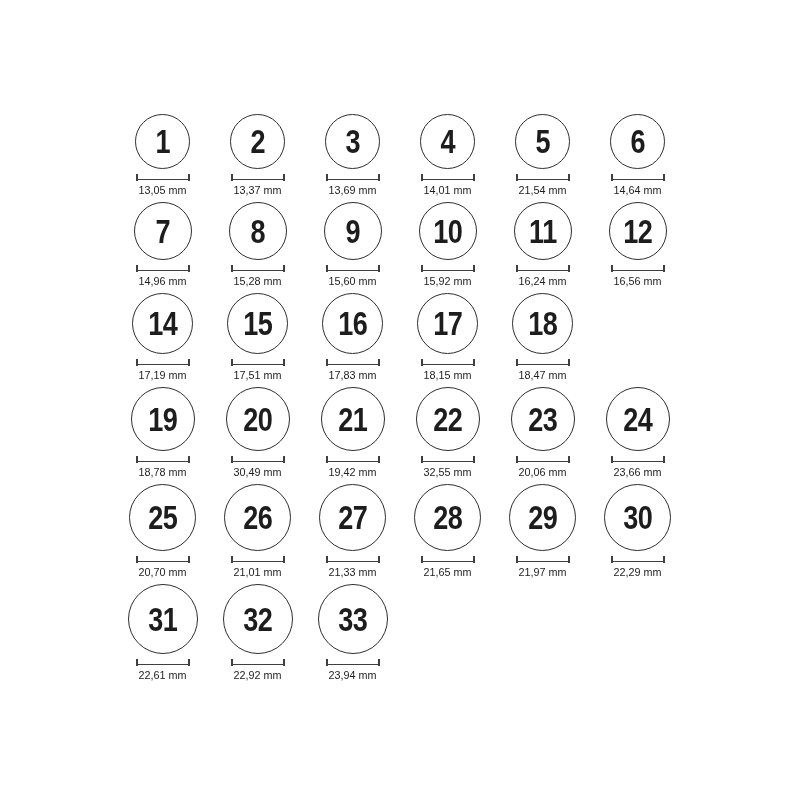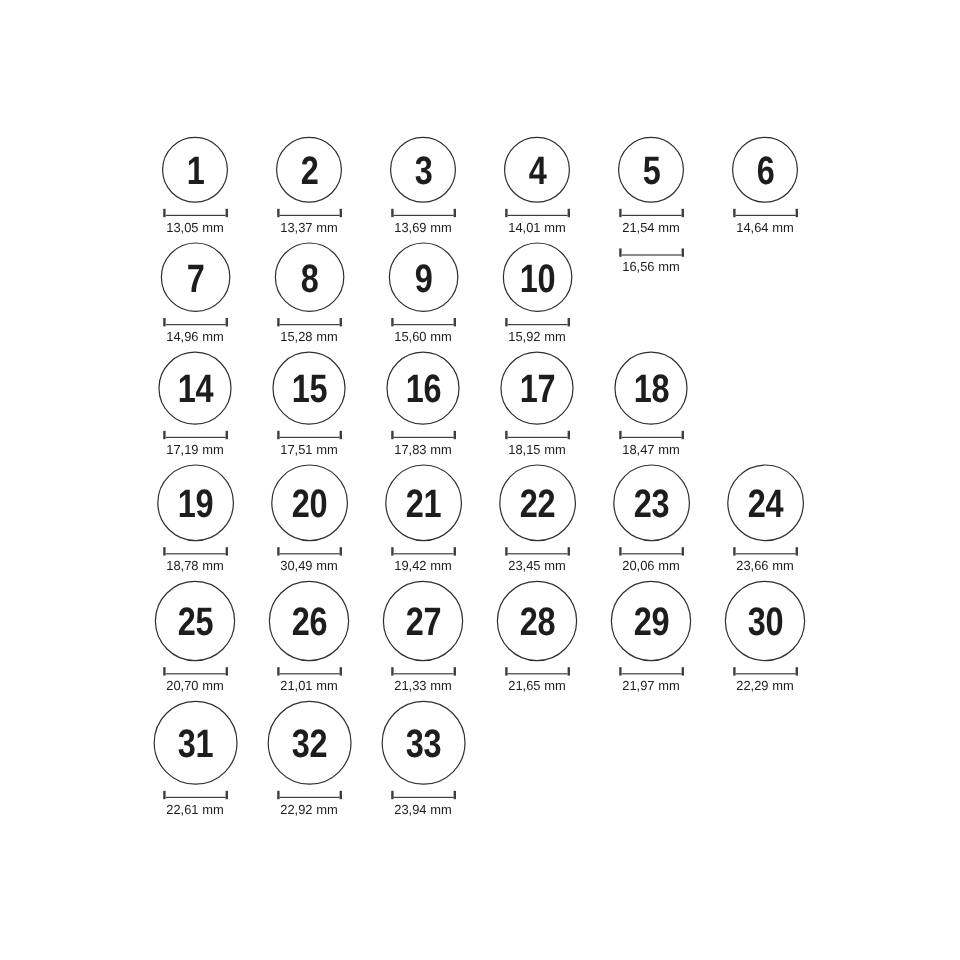--- a/index.html
+++ b/index.html
@@ -164,20 +164,32 @@
         <div class="cell">
           <div class="circle" style="width:58px;height:58px">
             <span class="num">10</span>
           </div>
           <div class="measure">
             <span class="hline"></span>
           </div>
           <div class="dia">15,92 mm</div>
         </div>
         <div class="cell">
+          <div class="circle" style="width:58px;height:58px">
+            <span class="num">11</span>
+          </div>
+          <div class="measure">
+            <span class="hline"></span>
+          </div>
+          <div class="dia">16,24 mm</div>
+        </div>
+        <div class="cell">
+          <div class="circle" style="width:58px;height:58px">
+            <span class="num">12</span>
+          </div>
           <div class="measure">
             <span class="hline"></span>
           </div>
           <div class="dia">16,56 mm</div>
         </div>
       </div>
       <div class="row">
         <div class="cell">
           <div class="circle" style="width:61px;height:61px">
             <span class="num">14</span>
@@ -252,21 +264,21 @@
           </div>
           <div class="dia">19,42 mm</div>
         </div>
         <div class="cell">
           <div class="circle" style="width:64px;height:64px">
             <span class="num">22</span>
           </div>
           <div class="measure">
             <span class="hline"></span>
           </div>
-          <div class="dia">23,45 mm</div>
+          <div class="dia">32,55 mm</div>
         </div>
         <div class="cell">
           <div class="circle" style="width:64px;height:64px">
             <span class="num">23</span>
           </div>
           <div class="measure">
             <span class="hline"></span>
           </div>
           <div class="dia">20,06 mm</div>
         </div>

